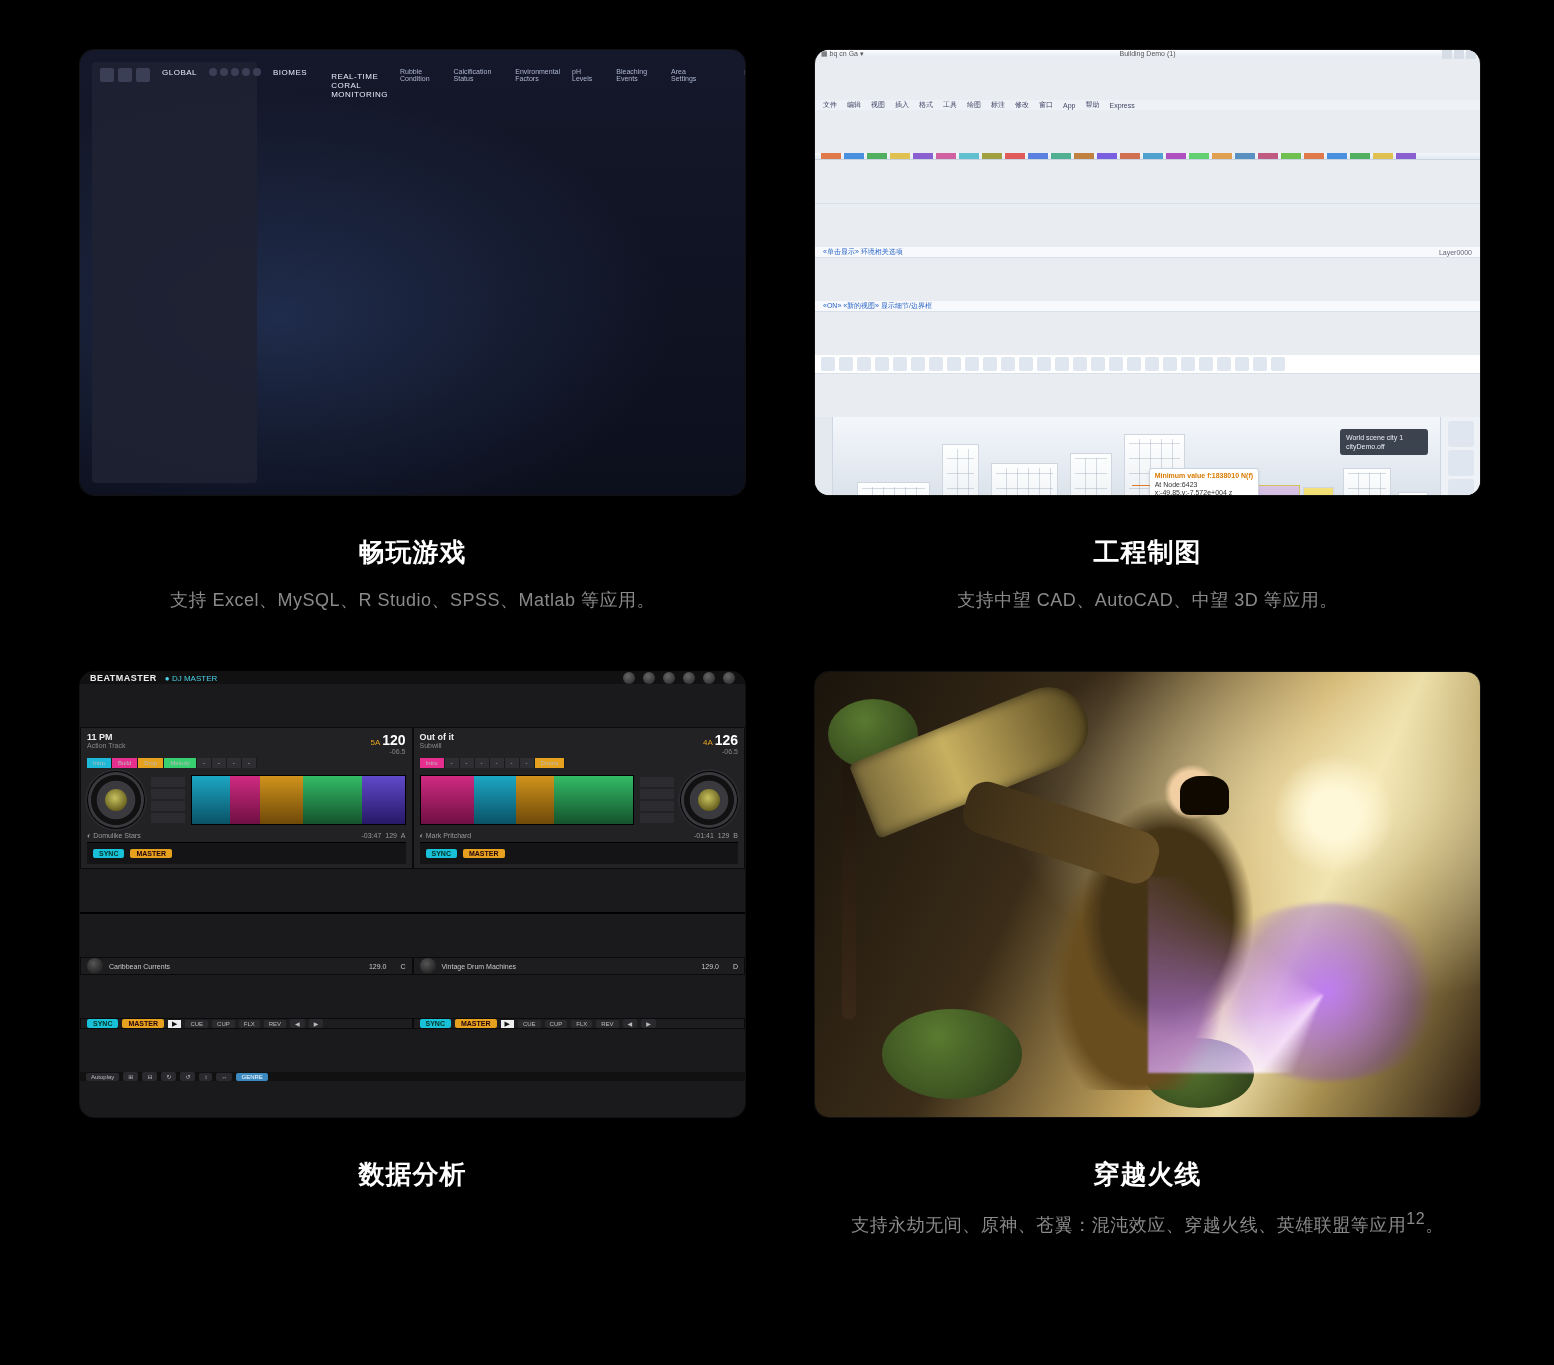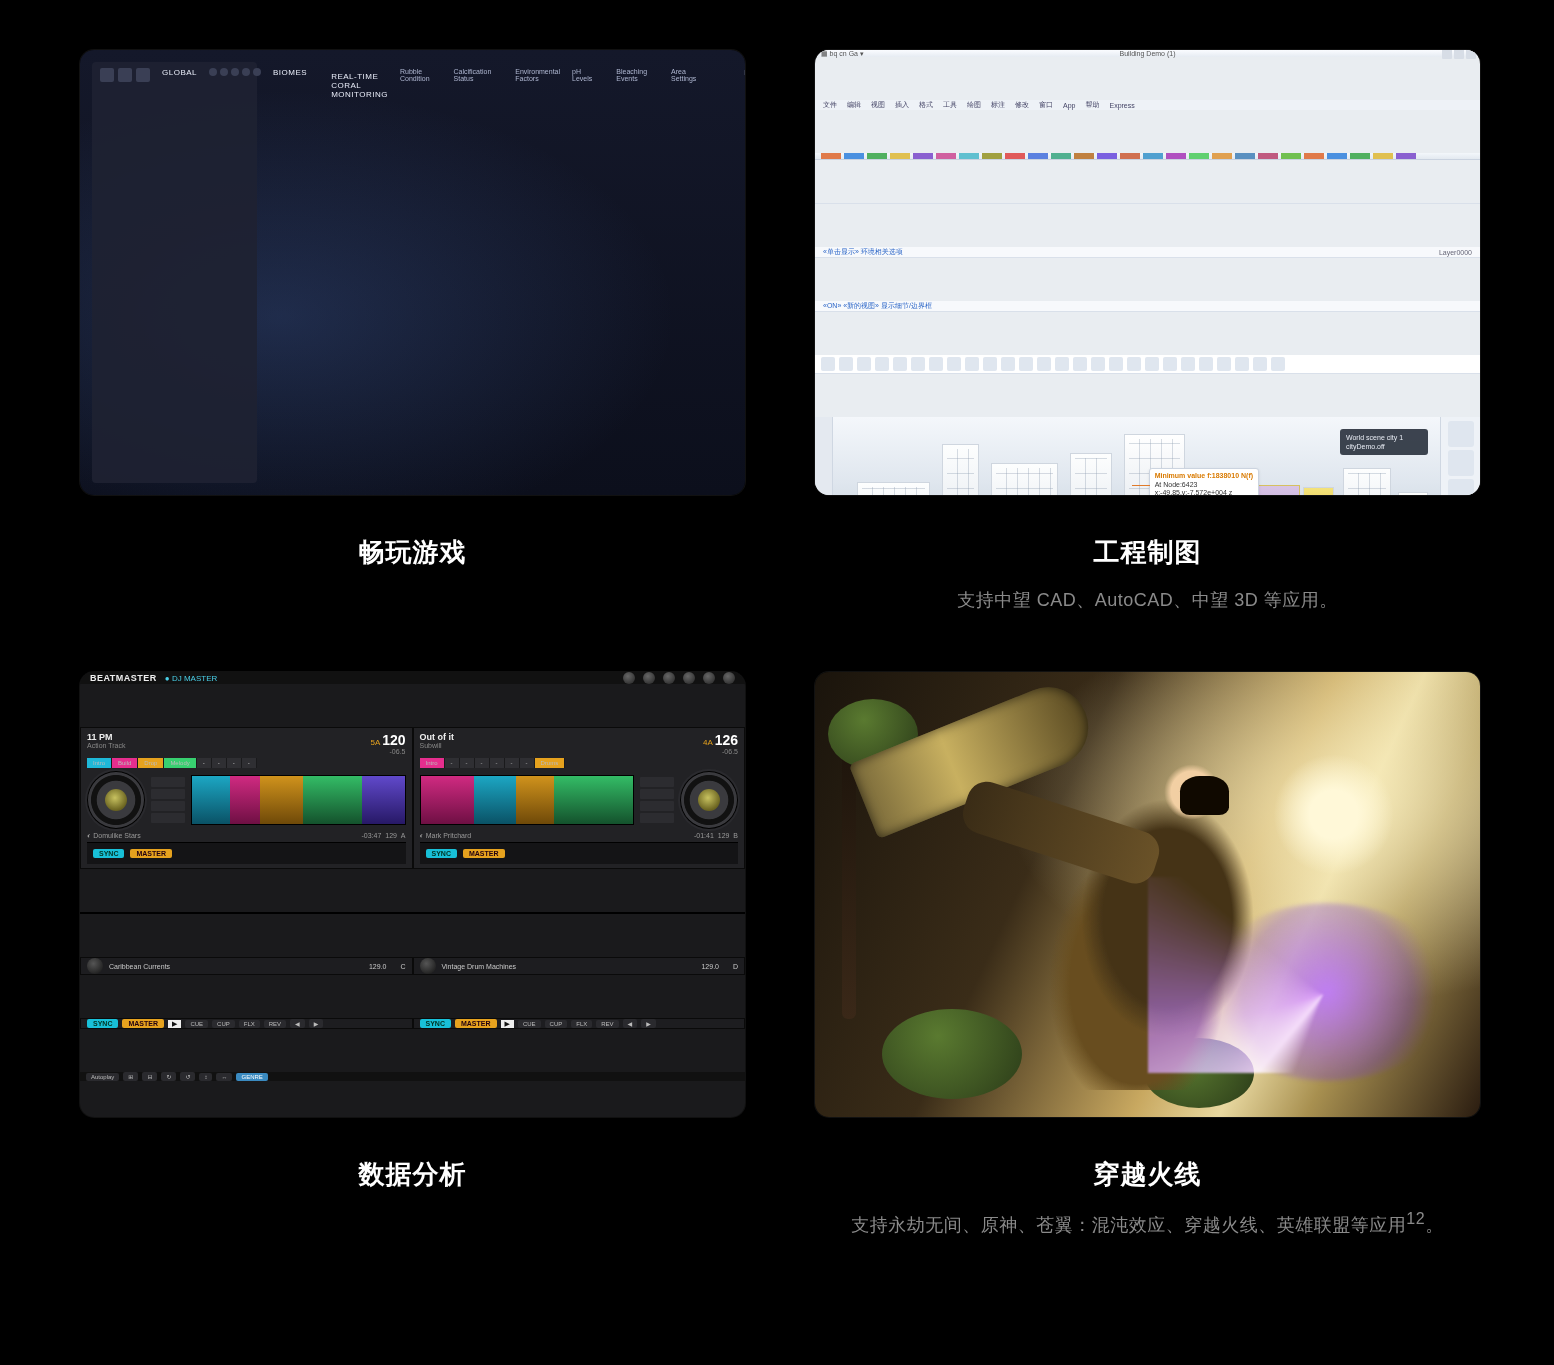--- a/index.html
+++ b/index.html
@@ -230,20 +230,21 @@
         <div class="viz-bar">
             <i style="width:65%"></i>
           </div>
         <div class="lbl">RULES</div>
         <div class="viz-bar">
             <i style="width:40%"></i>
           </div>
       </div>
     </div>
     <div class="card-title">畅玩游戏</div>
+    <div class="card-sub">支持 Excel、MySQL、R Studio、SPSS、Matlab 等应用。</div>
   </div>
 
   <div class="card">
     <div class="thumb cad">
       <div class="cad-titlebar">
         <span class="left">▦ bq cn Ga ▾</span>
         <span>Building Demo (1)</span>
         <span class="cad-winbtn">
             <b></b>
             <b></b>

